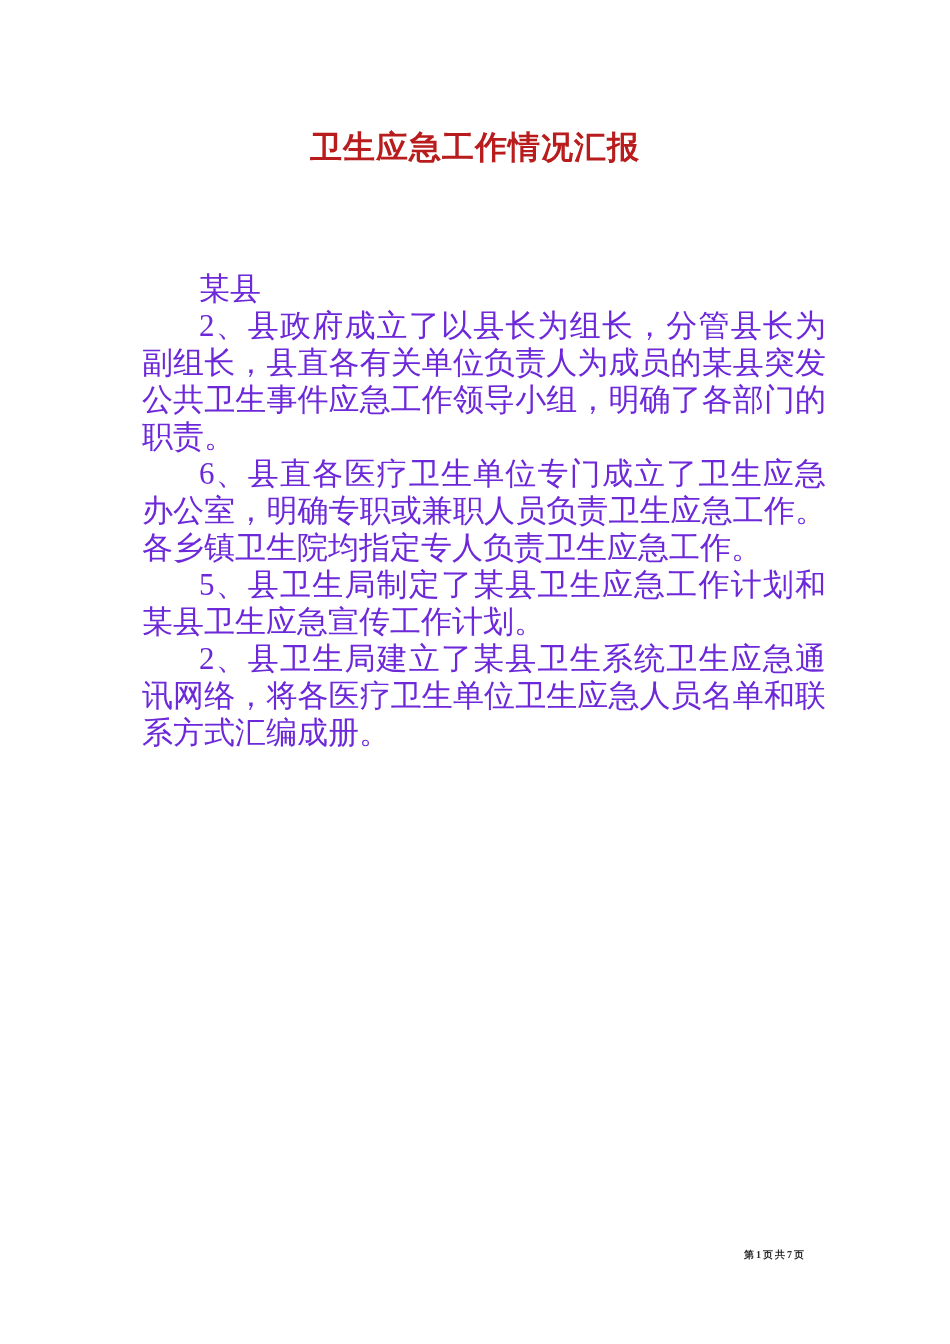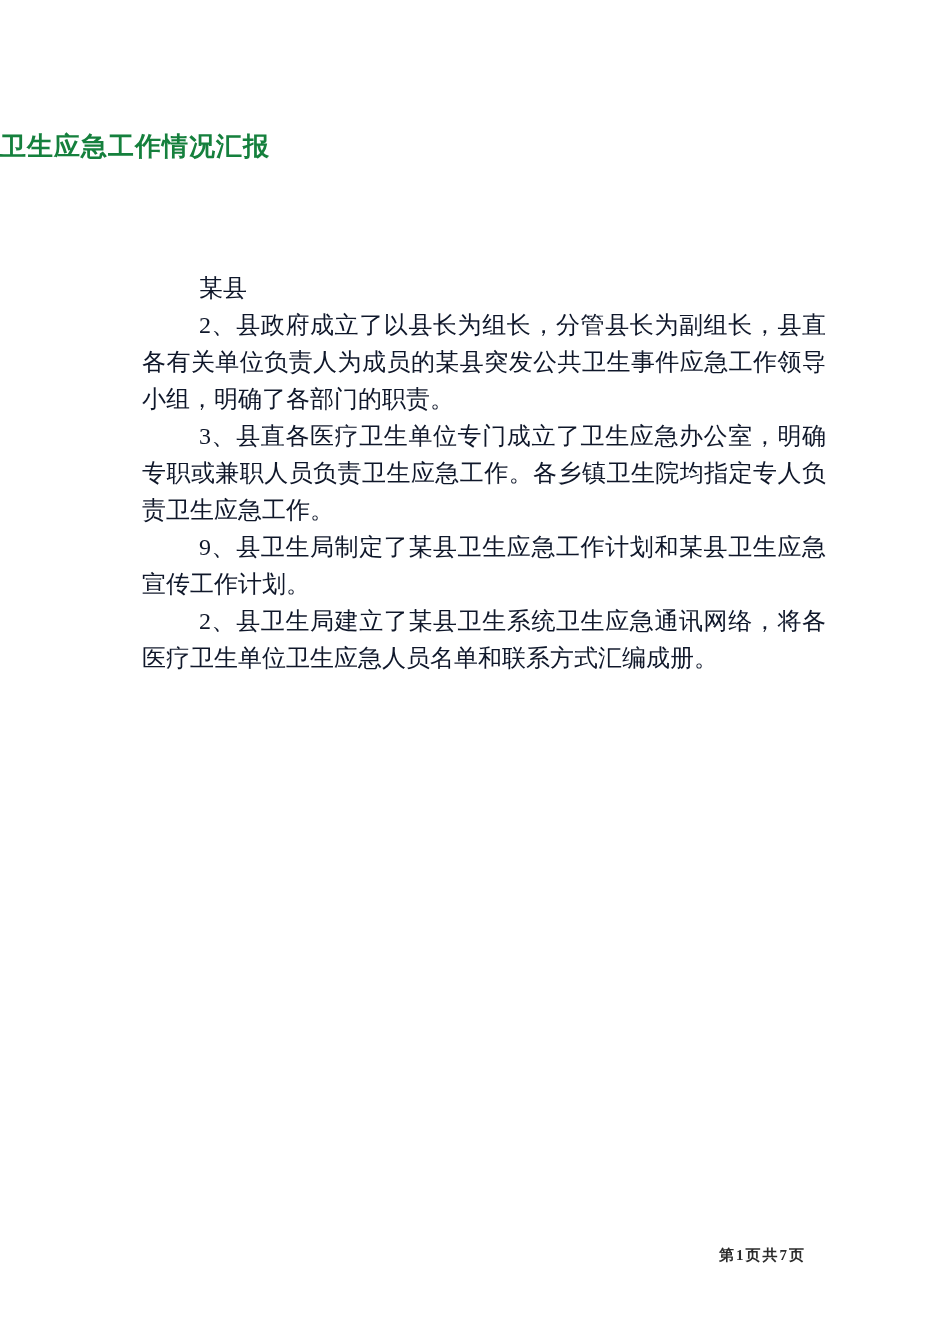--- a/index.html
+++ b/index.html
@@ -14,64 +14,64 @@
     background: #ffffff;
     overflow: hidden;
     font-family: "Liberation Serif", "DejaVu Serif", serif;
   }
   .doc-title {
     position: absolute;
     top: 131px;
     left: 0;
     width: 100%;
     margin: 0;
-    text-align: left;
-    font-size: 26px;
+    text-align: center;
+    font-size: 32px;
     line-height: 32px;
     font-weight: bold;
     letter-spacing: 1px;
-    color: #15803d;
+    color: #b91c1c;
   }
   .doc-body {
     position: absolute;
     top: 270px;
     left: 142px;
     width: 684px;
-    font-size: 24px;
+    font-size: 31px;
     line-height: 37px;
-    color: #0f172a;
+    color: #6d28d9;
     text-align: justify;
     text-justify: inter-ideograph;
   }
   .doc-body p {
     margin: 0;
     padding: 0;
     text-indent: 57px;
   }
   .doc-footer {
     position: absolute;
     top: 1246px;
     right: 144px;
-    font-size: 15px;
+    font-size: 10px;
     line-height: 18px;
     font-weight: bold;
     letter-spacing: 2px;
     color: #2b2b2b;
   }
 </style>
 </head>
 <body>
 
 <div class="page">
 
   <h1 class="doc-title">卫生应急工作情况汇报</h1>
 
   <div class="doc-body">
     <p>某县</p>
     <p>2、县政府成立了以县长为组长，分管县长为副组长，县直各有关单位负责人为成员的某县突发公共卫生事件应急工作领导小组，明确了各部门的职责。</p>
-    <p>3、县直各医疗卫生单位专门成立了卫生应急办公室，明确专职或兼职人员负责卫生应急工作。各乡镇卫生院均指定专人负责卫生应急工作。</p>
-    <p>9、县卫生局制定了某县卫生应急工作计划和某县卫生应急宣传工作计划。</p>
+    <p>6、县直各医疗卫生单位专门成立了卫生应急办公室，明确专职或兼职人员负责卫生应急工作。各乡镇卫生院均指定专人负责卫生应急工作。</p>
+    <p>5、县卫生局制定了某县卫生应急工作计划和某县卫生应急宣传工作计划。</p>
     <p>2、县卫生局建立了某县卫生系统卫生应急通讯网络，将各医疗卫生单位卫生应急人员名单和联系方式汇编成册。</p>
   </div>
 
   <div class="doc-footer">第1页共7页</div>
 
 </div>
 
 </body></html>

